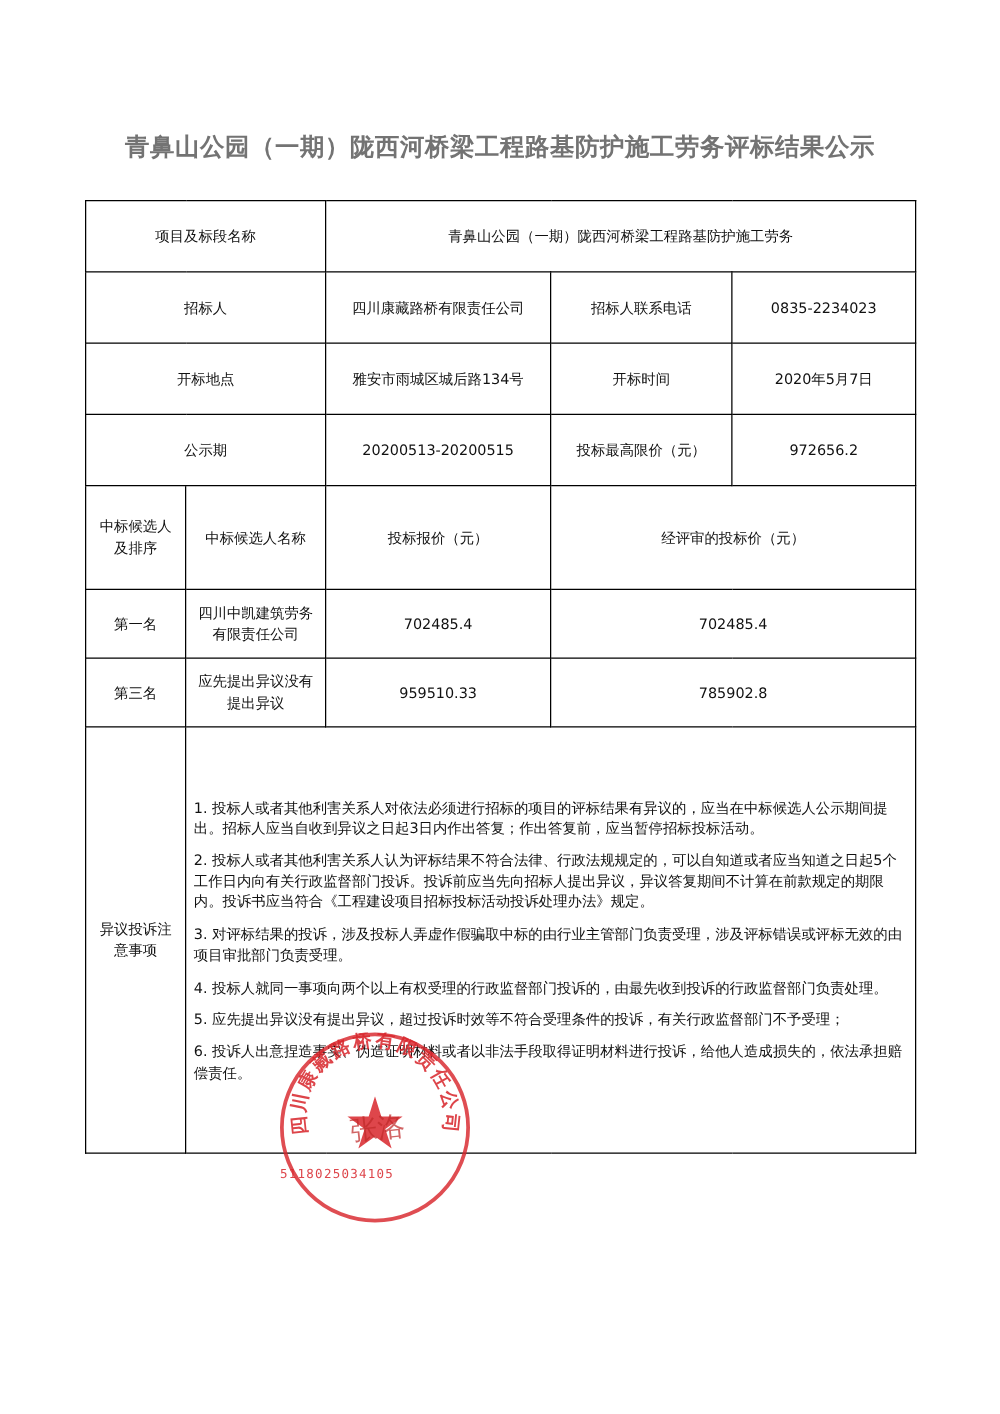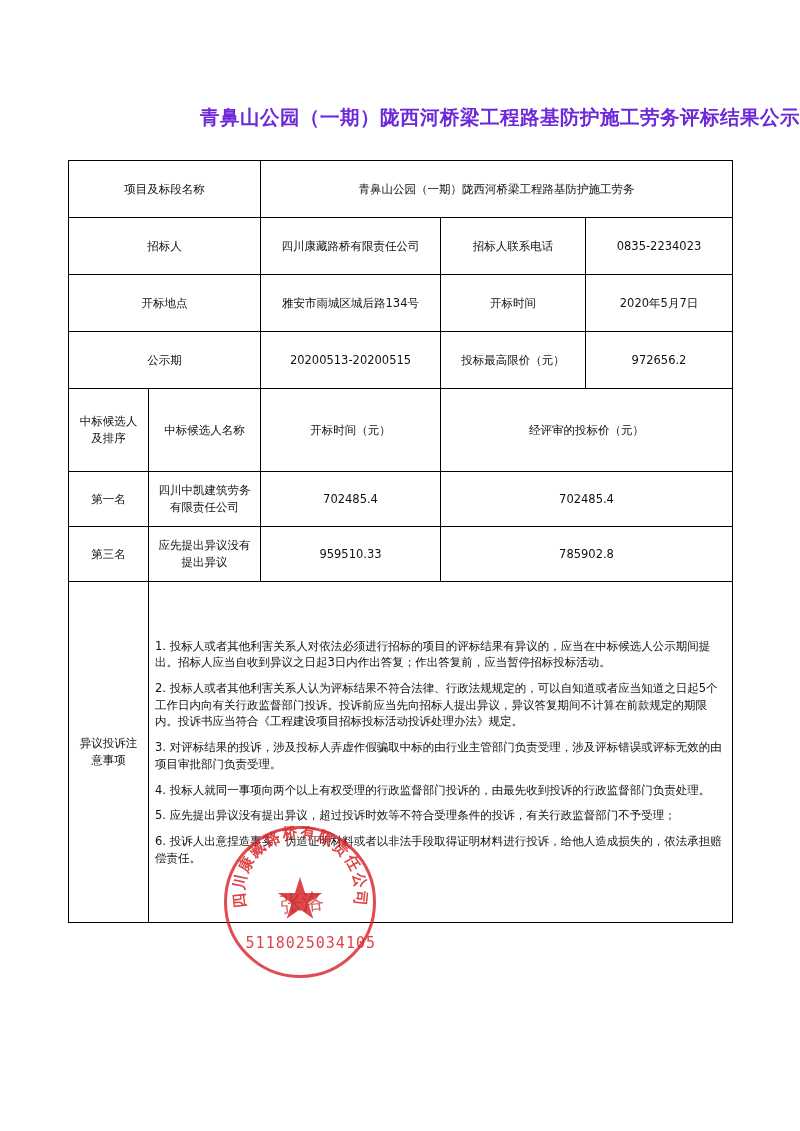--- a/index.html
+++ b/index.html
@@ -17,24 +17,24 @@
     background: #ffffff;
     margin: 0 auto;
     overflow: hidden;
     box-sizing: border-box;
   }
   .doc-title {
     position: absolute;
     top: 104px;
     left: 0;
     width: 800px;
-    text-align: right;
+    text-align: center;
     font-size: 19.5px;
     font-weight: bold;
-    color: #6d28d9;
+    color: #737373;
     letter-spacing: 0.5px;
     font-family: "DejaVu Sans", "Liberation Sans", sans-serif;
   }
   .tbl-wrap {
     position: absolute;
     top: 160px;
     left: 68px;
     width: 664px;
   }
   table.main {
@@ -107,22 +107,22 @@
     font-size: 15px;
     font-weight: bold;
     letter-spacing: 2px;
     font-family: "DejaVu Sans", "Liberation Sans", sans-serif;
   }
   .seal .code {
     position: absolute;
     left: 0;
     top: 108px;
     width: 152px;
-    text-align: right;
-    font-size: 15px;
+    text-align: left;
+    font-size: 10px;
     color: #d8262c;
     opacity: 0.85;
     letter-spacing: 1px;
     font-family: "DejaVu Sans Mono", monospace;
   }
   .seal .sign {
     position: absolute;
     left: 18px;
     top: 62px;
     width: 120px;
@@ -169,21 +169,21 @@
         </tr>
         <tr>
           <td class="c h-lg" colspan="2">公示期</td>
           <td class="c h-lg">20200513-20200515</td>
           <td class="c h-lg">投标最高限价（元）</td>
           <td class="c h-lg">972656.2</td>
         </tr>
         <tr>
           <td class="c label-v" style="height:72px">中标候选人及排序</td>
           <td class="c">中标候选人名称</td>
-          <td class="c">开标时间（元）</td>
+          <td class="c">投标报价（元）</td>
           <td class="c" colspan="2">经评审的投标价（元）</td>
         </tr>
         <tr>
           <td class="c h-md">第一名</td>
           <td class="c h-md">四川中凯建筑劳务有限责任公司</td>
           <td class="c h-md">702485.4</td>
           <td class="c h-md" colspan="2">702485.4</td>
         </tr>
         <tr>
           <td class="c h-md">第三名</td>

